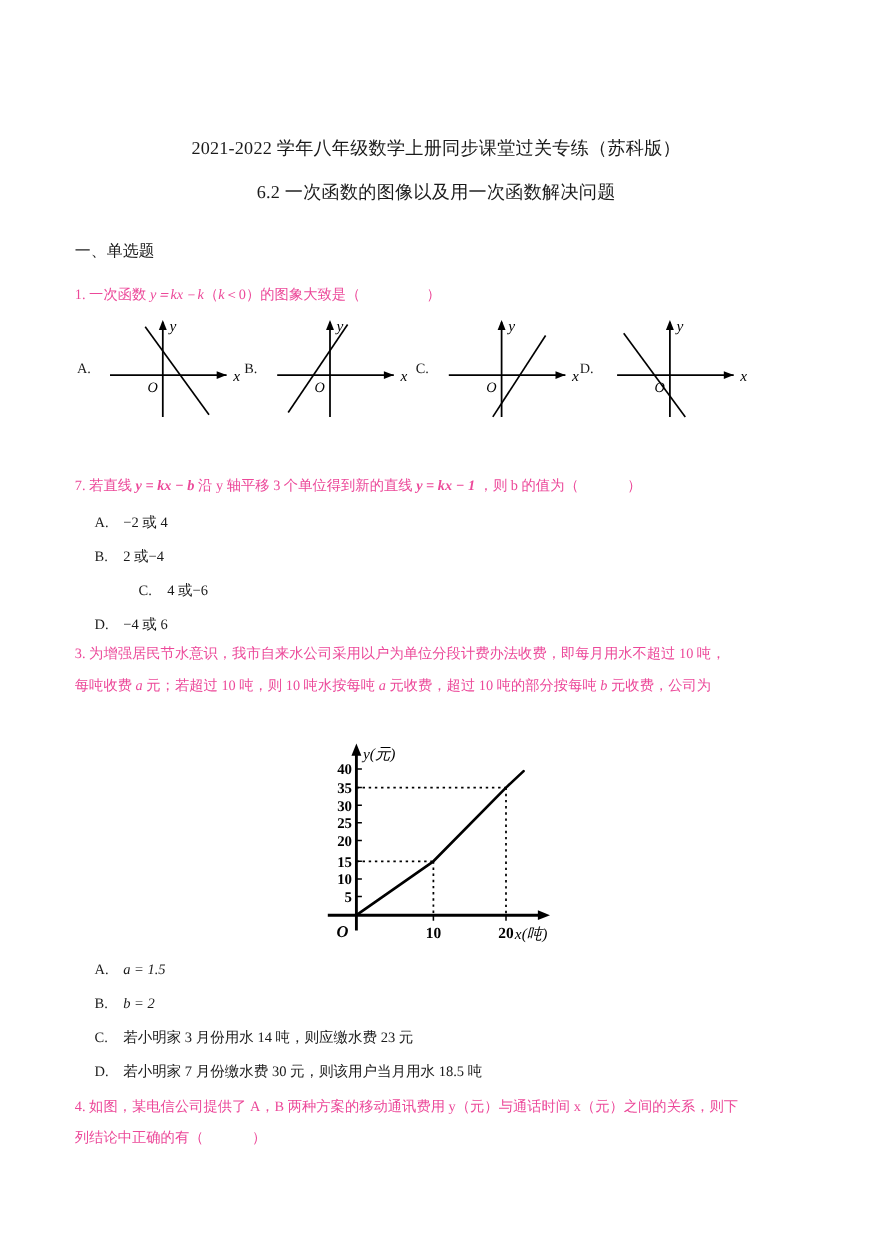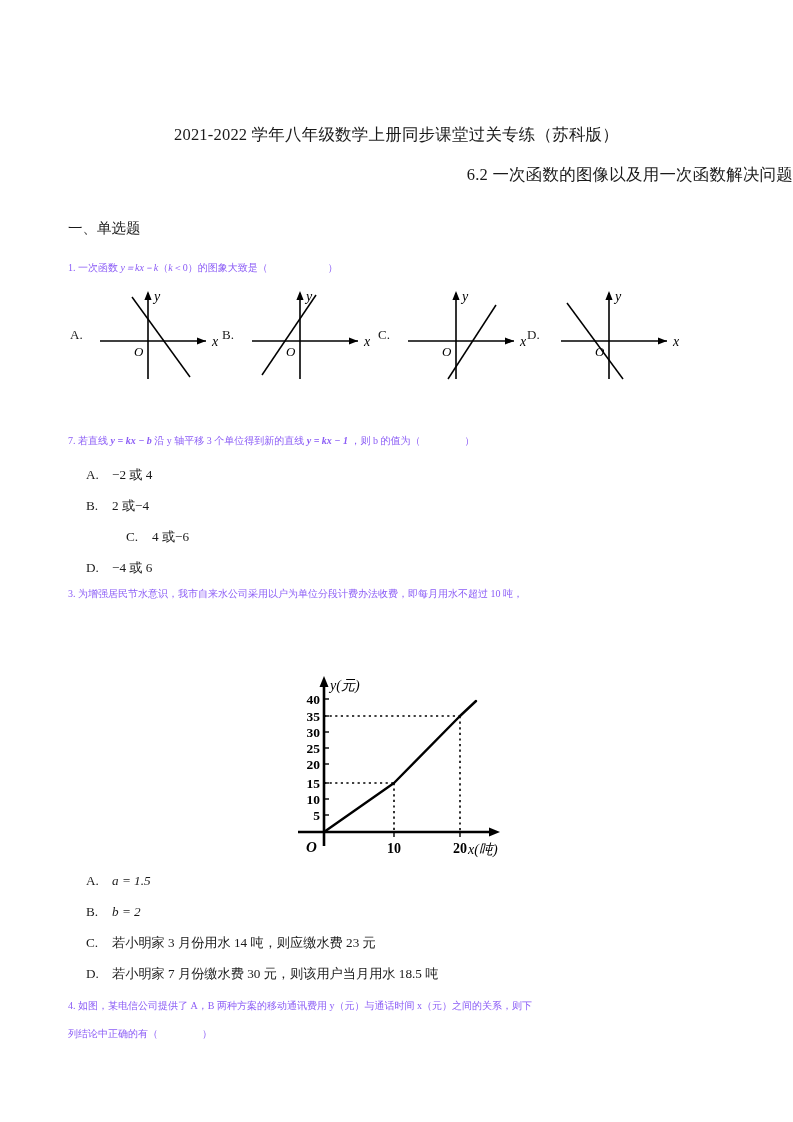--- a/index.html
+++ b/index.html
@@ -29,36 +29,36 @@
     width: 793px;
     text-align: center;
     font-size: 16.5px;
     letter-spacing: 0.2px;
     white-space: nowrap;
   }
   .doc-subtitle {
     position: absolute;
     left: 0; top: 164px;
     width: 793px;
-    text-align: right;
+    text-align: center;
     font-size: 16.5px;
     letter-spacing: 0.2px;
     white-space: nowrap;
   }
   .section-heading {
     position: absolute;
     left: 68px; top: 219px;
     font-size: 14.5px;
   }
   
   .qtext {
     position: absolute;
-    font-size: 10px;
+    font-size: 13px;
     line-height: 20px;
-    color: #8b5cf6;
+    color: #ec4899;
   }
   .opt {
     position: absolute;
     font-size: 13.2px;
     line-height: 18px;
   }
   .opt .lbl {
     display: inline-block;
     width: 26px;
   }
@@ -218,20 +218,23 @@
     <span class="lbl">B.</span><span>2 或−4</span>
   </div>
   <div class="opt q2-c">
     <span class="lbl">C.</span><span>4 或−6</span>
   </div>
   <div class="opt q2-d">
     <span class="lbl">D.</span><span>−4 或 6</span>
   </div>
 
   <div class="qtext q3-line1 nowrap">3. 为增强居民节水意识，我市自来水公司采用以户为单位分段计费办法收费，即每月用水不超过 10 吨，</div>
+  <div class="qtext q3-line2 nowrap">
+    <span>每吨收费 </span><em class="mathi">a</em><span> 元；若超过 10 吨，则 10 吨水按每吨 </span><em class="mathi">a</em><span> 元收费，超过 10 吨的部分按每吨 </span><em class="mathi">b</em><span> 元收费，公司为</span>
+  </div>
 
   <div class="chart-wrap">
     <svg width="245" height="192" viewBox="0 0 245 192">
 
       <line x1="52" y1="178" x2="52" y2="16" stroke="#000" stroke-width="2.6"></line>
       <polygon points="52,8 47.5,19 56.5,19" fill="#000"></polygon>
 
       <line x1="26" y1="164" x2="222" y2="164" stroke="#000" stroke-width="2.6"></line>
       <polygon points="228,164 217,159.6 217,168.4" fill="#000"></polygon>
 

